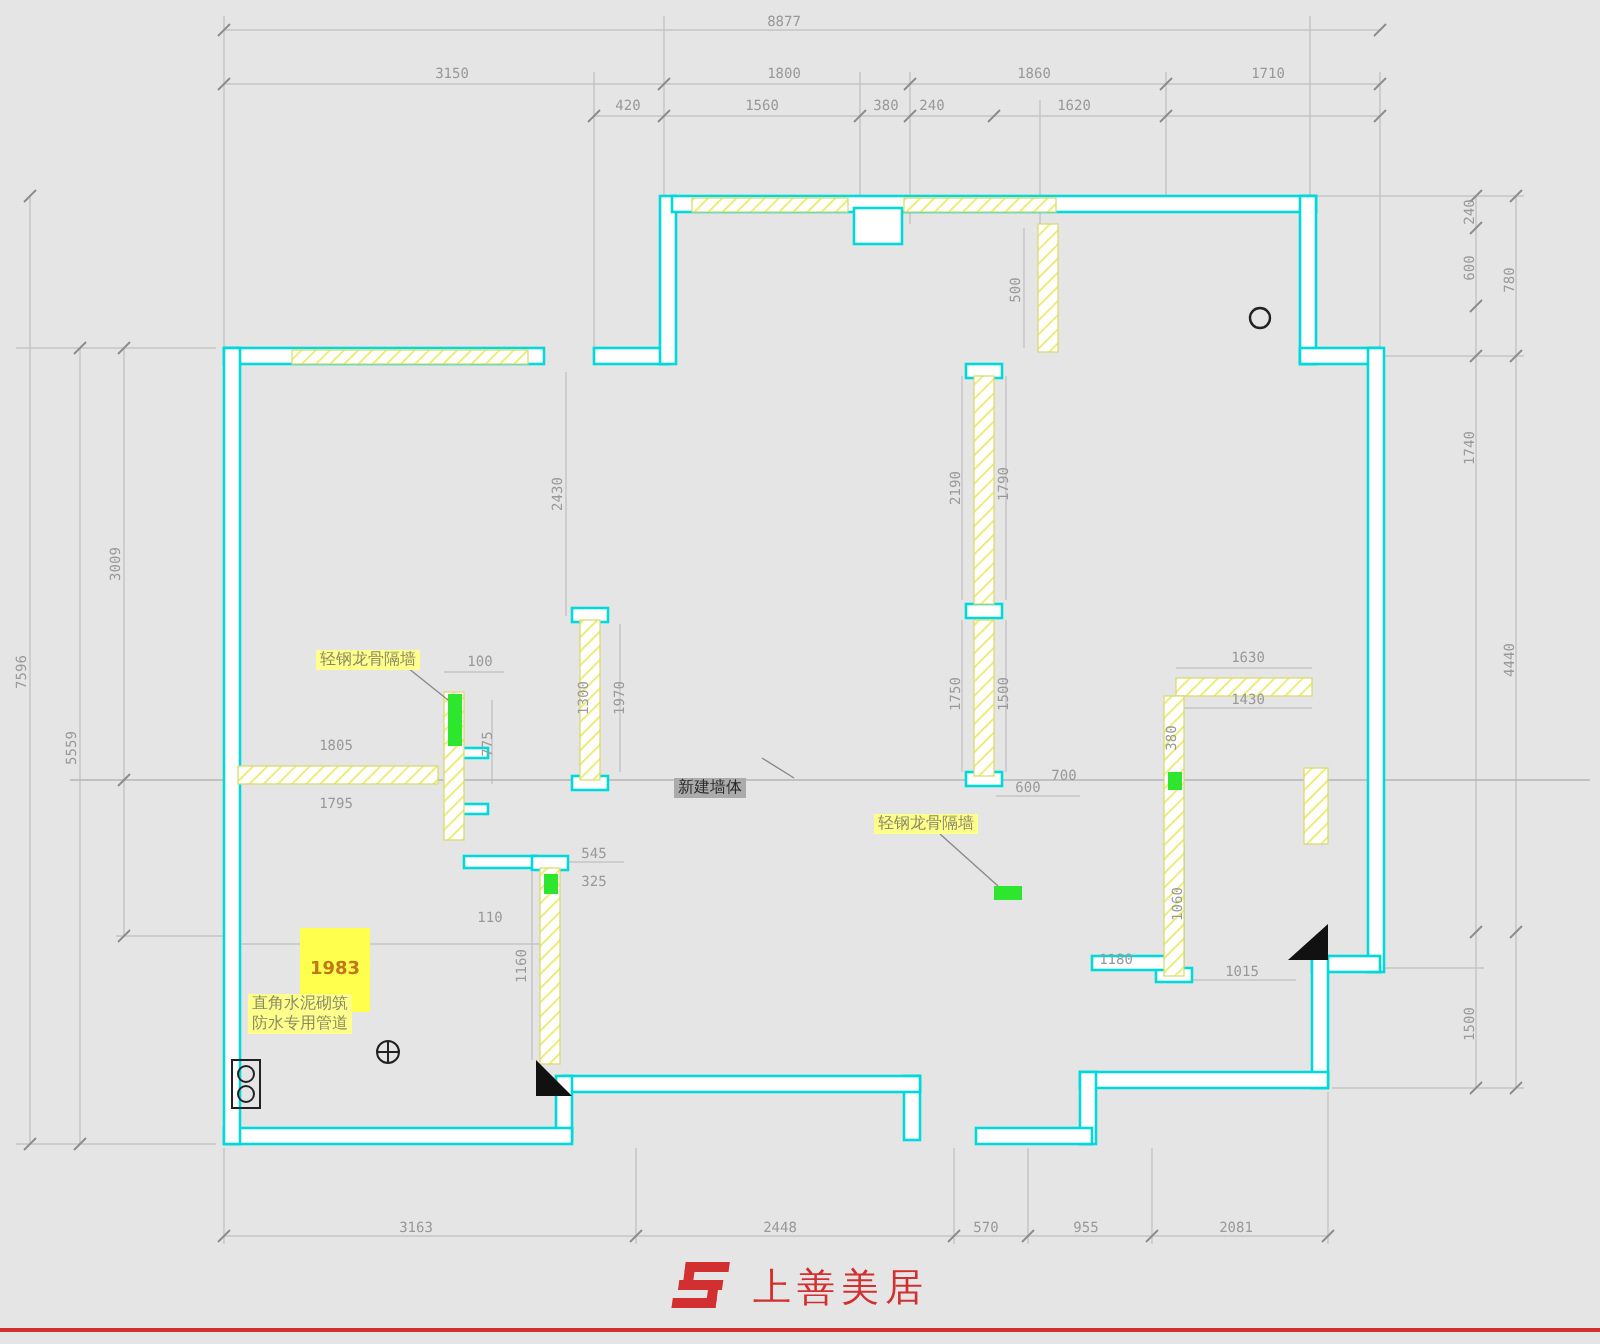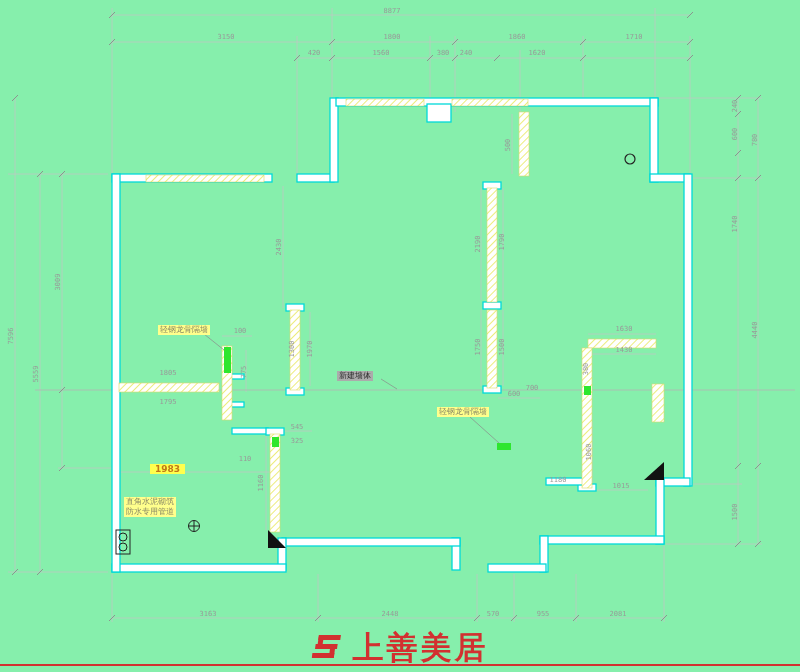--- a/index.html
+++ b/index.html
@@ -1,27 +1,27 @@
 <!DOCTYPE html>
 <html><head>
 <meta charset="utf-8">
 <style>
   html,body{margin:0;padding:0;background:#fff;}
-  #canvas{position:relative;width:800px;height:672px;background:#86efac;overflow:hidden;
+  #canvas{position:relative;width:800px;height:672px;background:#e5e5e5;overflow:hidden;
           font-family:"DejaVu Sans",sans-serif;}
   #plan-svg{position:absolute;left:0;top:0;}
   #dims text{font-family:"DejaVu Sans Mono",monospace;font-size:7px;fill:#999;text-anchor:middle;}
   .note{position:absolute;font-size:8px;line-height:10px;white-space:nowrap;padding:0 2px;}
   .note.yellow{background:#ffff8c;color:#8a8a66;text-align:center;}
   .note.gray{background:#ababab;color:#2b2b2b;}
-  .note.hl{background:#ffff4d;color:#c07818;font-size:9px;font-weight:bold;padding:0 5px;}
+  .note.hl{background:#ffff4d;color:#c07818;font-size:9px;font-weight:bold;padding:16px 5px;}
   .note.multi{text-align:left;}
   #logo{position:absolute;left:50%;top:627px;transform:translateX(-50%);
         display:flex;align-items:center;gap:7px;}
-  #logo-text{color:#d23030;font-size:31px;font-weight:bold;letter-spacing:3px;
+  #logo-text{color:#d23030;font-size:19px;font-weight:normal;letter-spacing:3px;
              font-family:"DejaVu Serif",serif;}
   #red-rule{position:absolute;left:0;top:664px;width:800px;height:2px;background:#d23030;}
 </style>
 </head>
 <body>
 
 <div id="canvas">
 
 <svg id="plan-svg" width="800" height="672" viewBox="0 0 800 672">
   <defs>
@@ -251,21 +251,21 @@
         <text x="624" y="352">1430</text>
         <text x="588" y="369" transform="rotate(-90 588 369)">380</text>
         <text x="591" y="452" transform="rotate(-90 591 452)">1060</text>
         <text x="558" y="482">1180</text>
         <text x="621" y="488">1015</text>
       </g>
 </svg>
 
 <div class="note yellow" style="left:158px;top:325px;">轻钢龙骨隔墙</div>
 
-<div class="note gray" style="left:337px;top:371px;">新建墙体</div>
+<div class="note gray" style="left:337px;top:389px;">新建墙体</div>
 
 <div class="note yellow" style="left:437px;top:407px;">轻钢龙骨隔墙</div>
 
 <div class="note hl" style="left:150px;top:464px;">1983</div>
 
 <div class="note yellow multi" style="left:124px;top:497px;">
   <div>直角水泥砌筑</div>
   <div>防水专用管道</div>
 </div>
 

